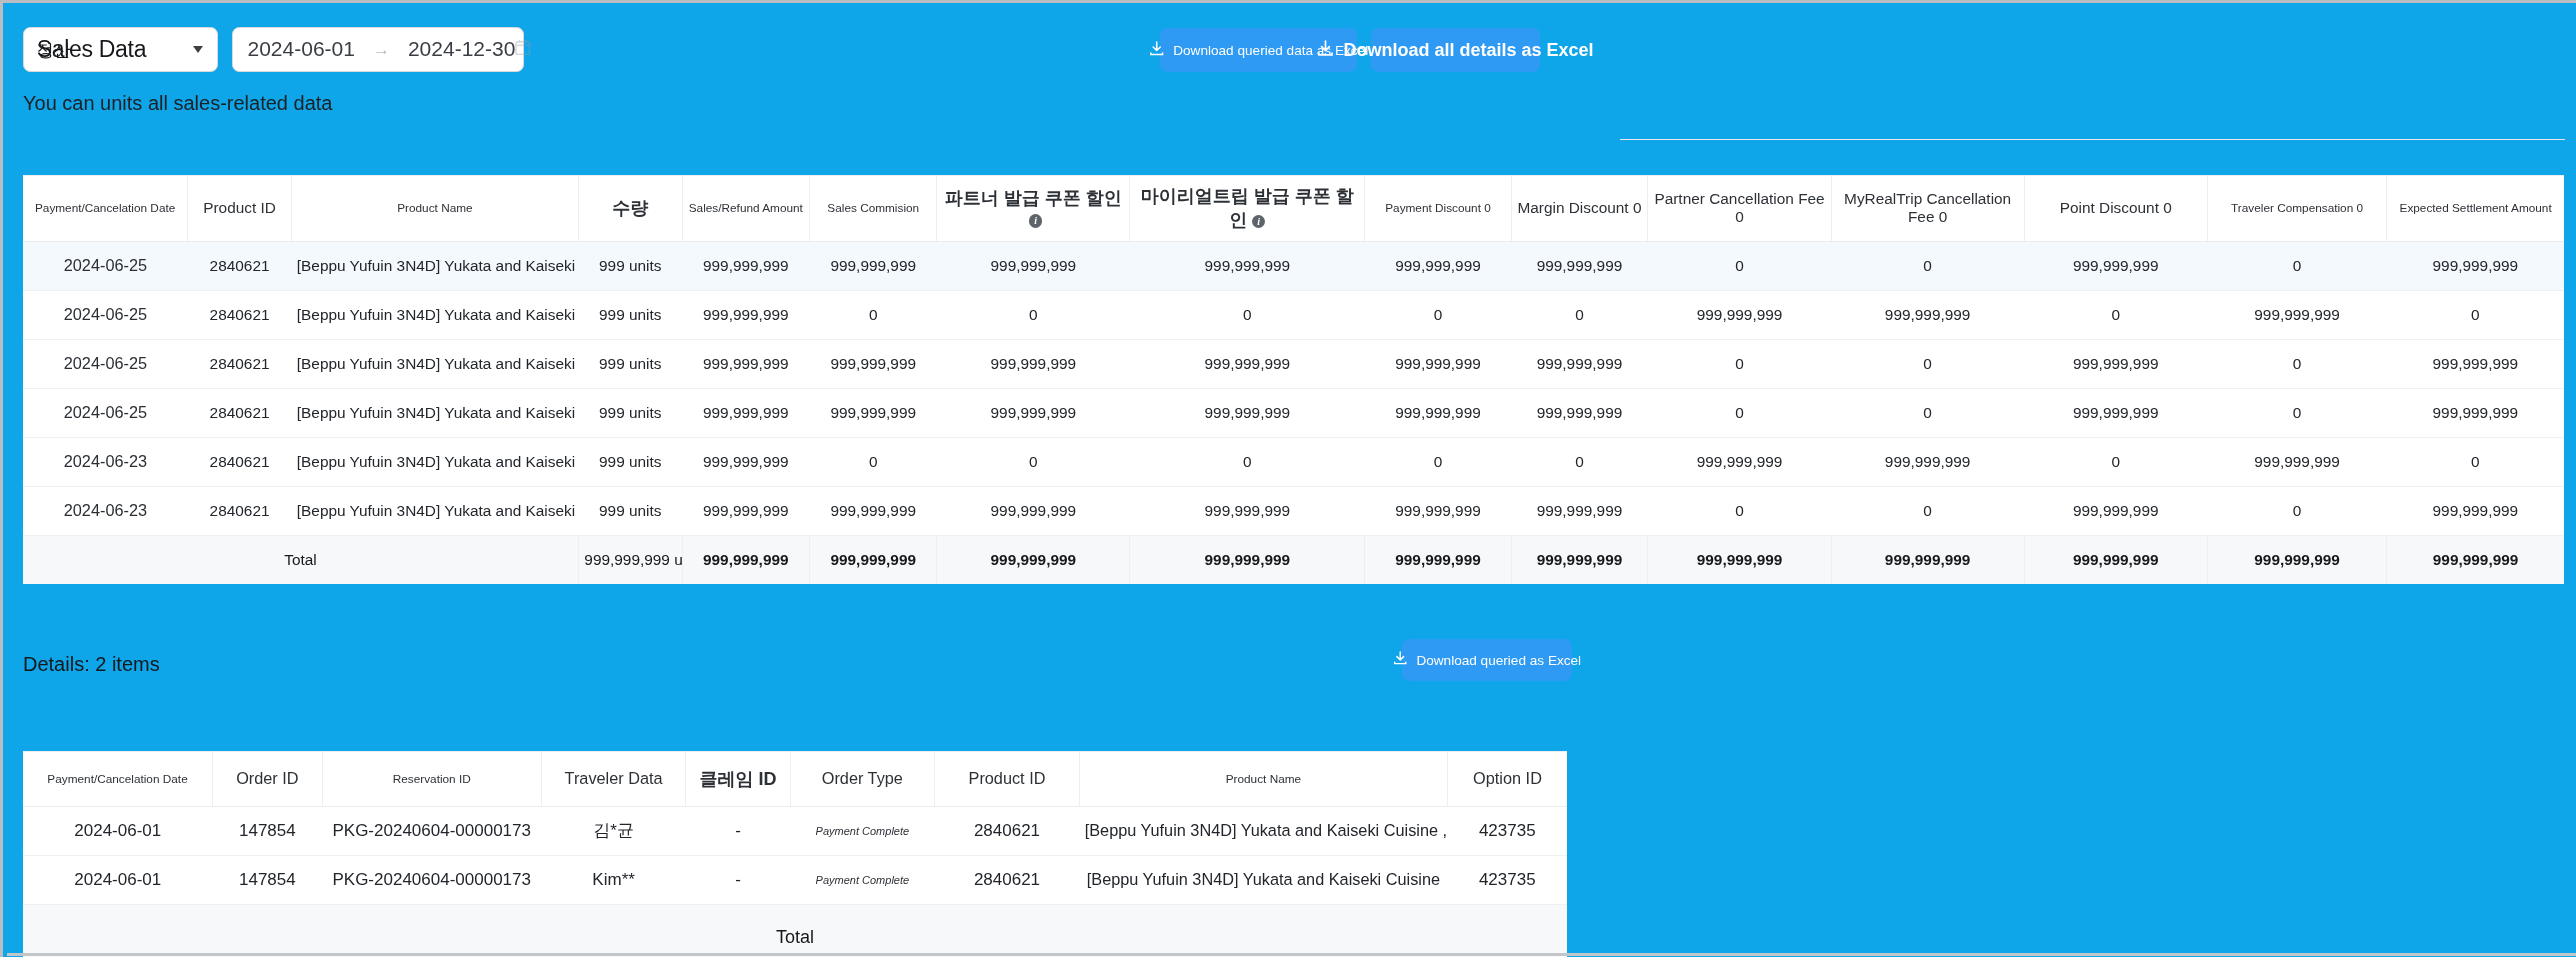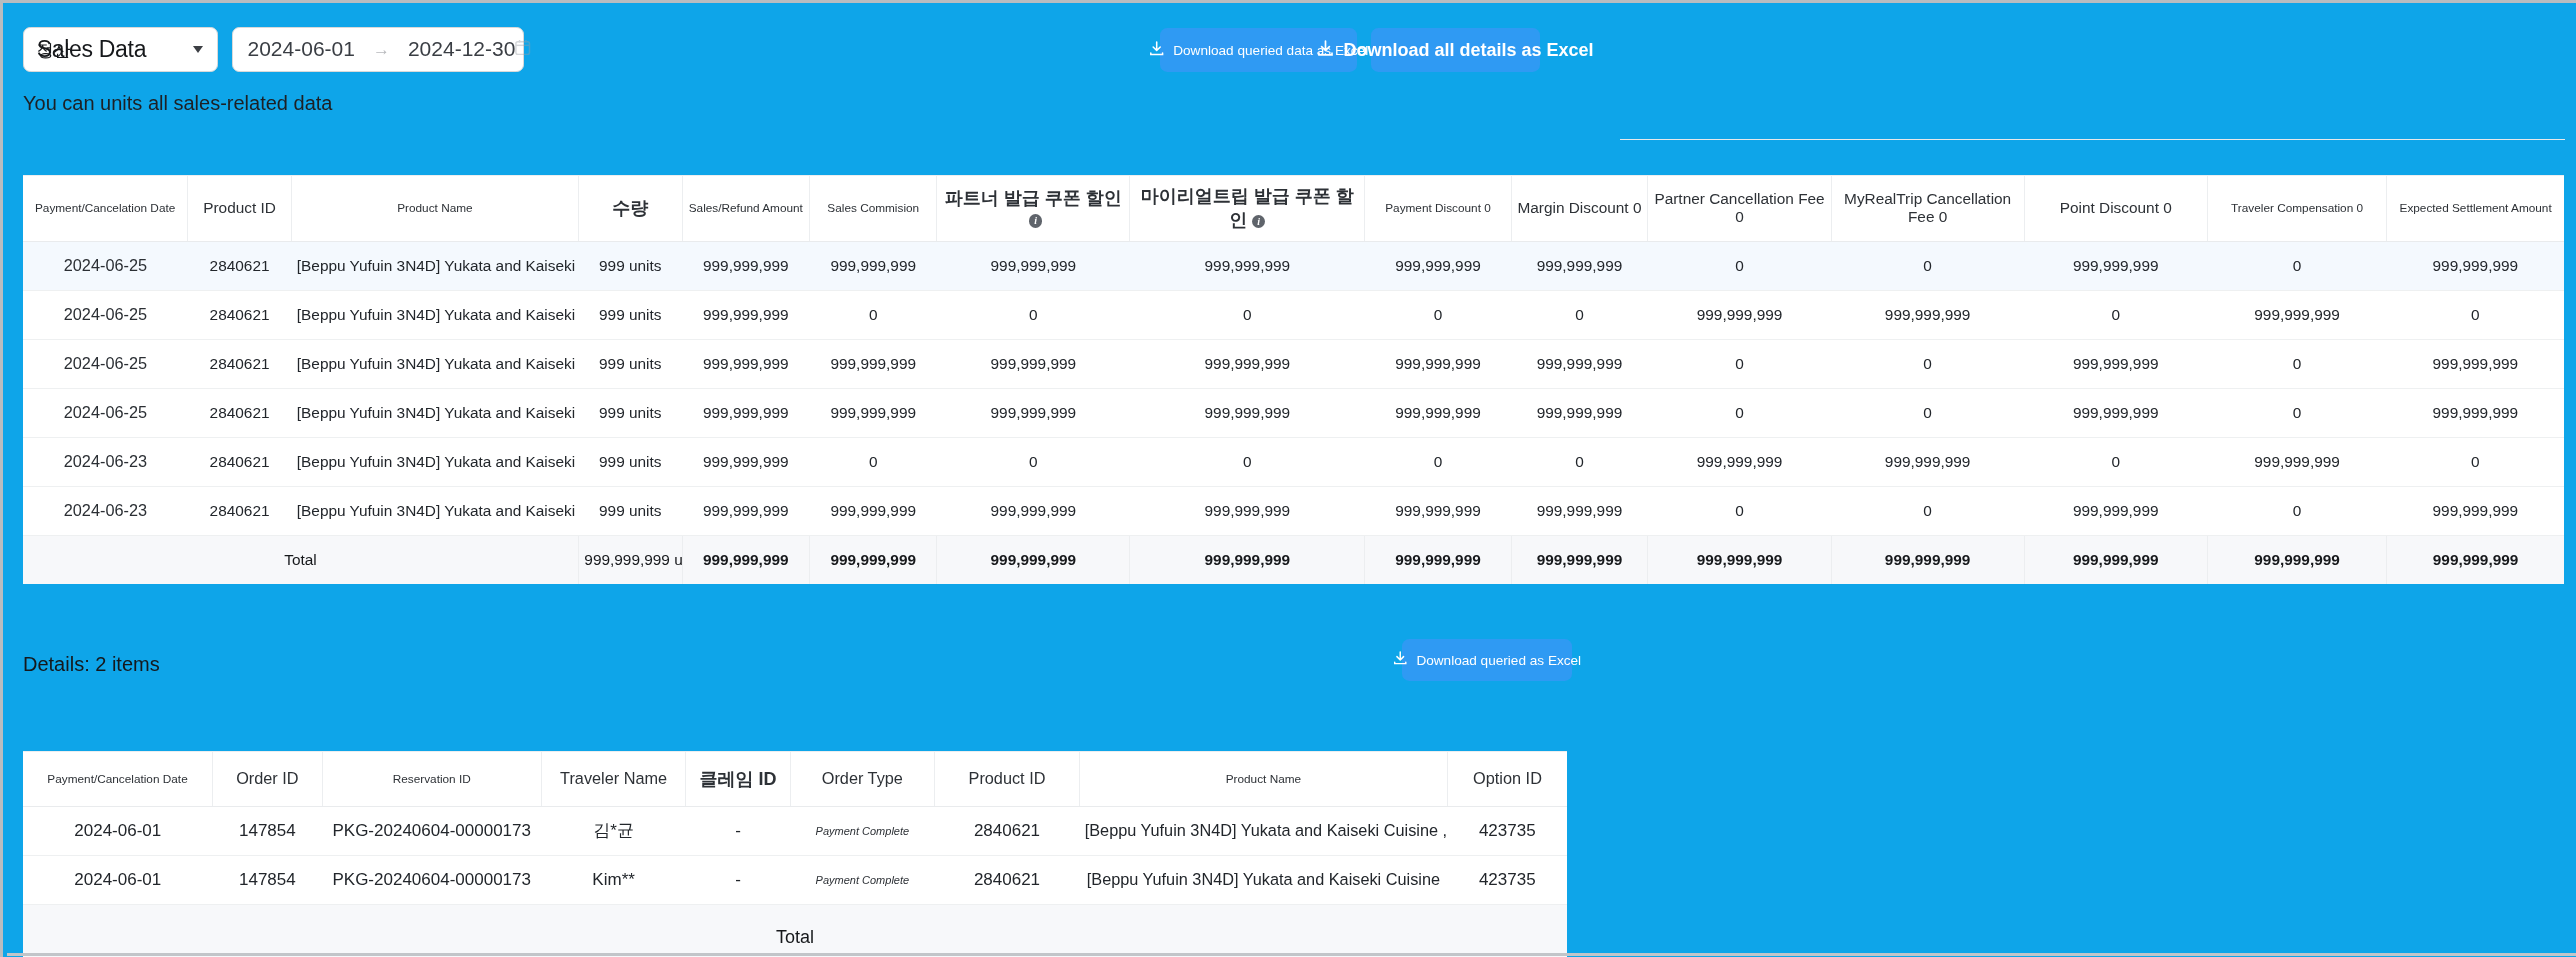--- a/index.html
+++ b/index.html
@@ -393,21 +393,21 @@
           <col style="width:132px">
           <col style="width:132px">
           <col style="width:336px">
         <col style="width:109px">
       </colgroup>
       <thead>
         <tr>
           <th class="th-sm">Payment/Cancelation Date</th>
           <th class="th-md">Order ID</th>
           <th class="th-sm">Reservation ID</th>
-          <th class="th-md">Traveler Name</th>
+          <th class="th-md">Traveler Data</th>
           <th class="th-ko">클레임 ID</th>
           <th class="th-md">Order Type</th>
           <th class="th-md">Product ID</th>
           <th class="th-sm">Product Name</th>
           <th class="th-md">Option ID</th>
         </tr>
       </thead>
       <tbody id="det-body">
           <tr>
             <td class="">2024-06-01</td>

